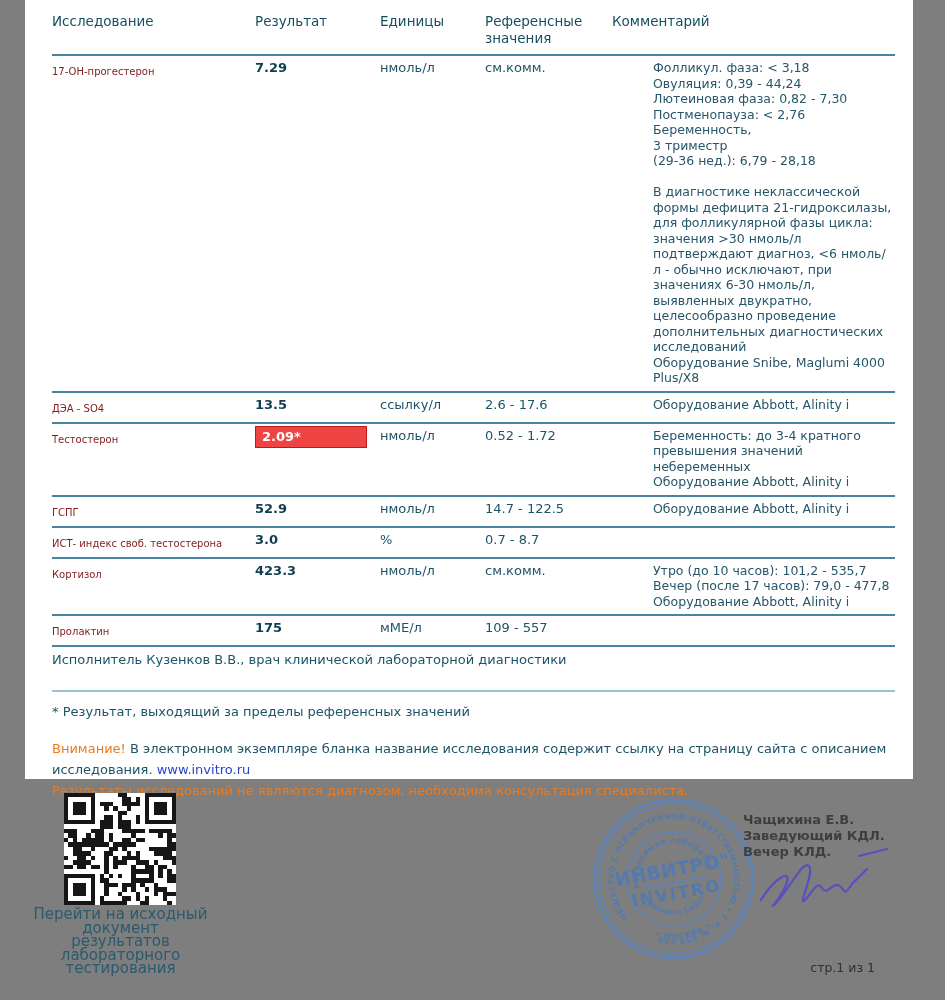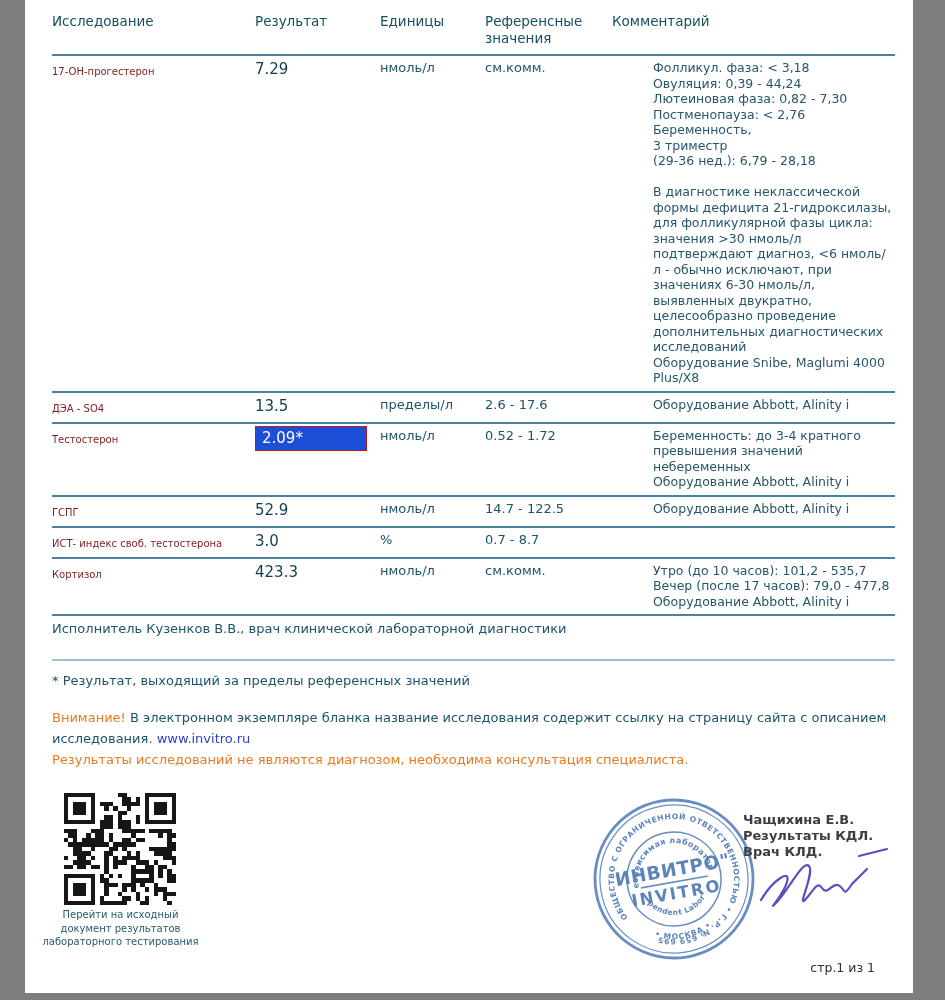--- a/index.html
+++ b/index.html
@@ -3,55 +3,55 @@
 <meta charset="utf-8">
 <style>
   * { margin:0; padding:0; box-sizing:border-box; }
   html,body { width:945px; height:1000px; }
   body {
     background:#7e7e7e;
     font-family:"DejaVu Sans","Liberation Sans",sans-serif;
     position:relative; overflow:hidden;
   }
   .page {
-    position:absolute; left:25px; top:0; width:888px; height:993px;
+    position:absolute; left:25px; top:0; width:888px; height:779px;
     background:#ffffff;
   }
   
   .tbl { margin:10px 18px 0 27px; color:#1d5468; }
   .thead, .row {
     display:grid;
     grid-template-columns:203px 125px 105px 127px 1fr;
   }
   .thead { padding:3px 0 7px; }
   .thead .cell { font-size:13.5px; line-height:17px; color:#15505f; white-space:pre-line; }
   .tbl-body { border-bottom:2px solid #4884a1; }
   .row { border-top:2px solid #4884a1; padding:4px 0 5px; }
   .cell { padding-right:10px; }
   .cell.name a { color:#7f1d1d; font-size:10px; line-height:16px; text-decoration:none; display:inline-block; }
-  .cell.result { font-size:15px; font-weight:normal; color:#0f3d4f; }
+  .cell.result { font-size:13px; font-weight:bold; color:#0f3d4f; }
   .cell.result .flagged {
-    background:#1d4ed8; border:1px solid #bd1a20; color:#ffffff;
+    background:#ef4444; border:1px solid #bd1a20; color:#ffffff;
     display:inline-block; width:112px; padding:2px 4px 3px 6px; margin-top:-2px;
   }
   .cell.units, .cell.ref { font-size:13px; color:#1d5468; }
   .cell.comment { font-size:12.5px; line-height:15.5px; color:#27566b; white-space:pre-line; padding-right:2px;margin-left:41px; }
   .executor { margin:5px 18px 16px 27px; font-size:13px; color:#1d5468; }
   
   .light-rule { margin:23px 18px 0 27px; border:0; border-top:2px solid #9bc2d1; height:0; }
   .footnote { margin:12px 18px 0 27px; font-size:13px; color:#1d5468; }
   .attention { margin:19px 18px 0 27px; font-size:13px; line-height:21px; color:#1d5468; }
   .attention .warn { color:#e87b21; }
   .attention a { color:#2b41cc; text-decoration:none; }
   .disclaimer { color:#e87b21; }
   
   .qr-wrap { position:absolute; left:37px; top:793px; width:116px; }
   .qr-caption {
     position:absolute; left:8px; top:908px; width:175px;
-    font-size:10px; line-height:13.5px; text-align:center; color:#2a5a6d; white-space:pre-line;
+    font-size:15px; line-height:13.5px; text-align:center; color:#2a5a6d; white-space:pre-line;
   }
   .stamp { position:absolute; left:563px; top:793px; opacity:0.92; }
   .stamp text, .stamp textPath { fill:#4f7ab6; }
   .stamp .rings { stroke:#5b84bd; fill:none; }
   .signer { position:absolute; left:718px; top:812px; font-size:13px; font-weight:bold; line-height:16px; color:#3e3e3e; }
   .signature { position:absolute; left:722px; top:836px; }
   .signature path { stroke:#5a4fc0; stroke-width:2.2; fill:none; stroke-linecap:round; }
   .page-label { position:absolute; right:38px; top:960px; font-size:12.5px; color:#2f2f2f; }
 </style>
 </head>
@@ -82,21 +82,21 @@
 3 триместр
 (29-36 нед.): 6,79 - 28,18
 
 В диагностике неклассической формы дефицита 21-гидроксилазы, для фолликулярной фазы цикла: значения &gt;30 нмоль/л подтверждают диагноз, &lt;6 нмоль/л - обычно исключают, при значениях 6-30 нмоль/л, выявленных двукратно, целесообразно проведение дополнительных диагностических исследований
 Оборудование Snibe, Maglumi 4000 Plus/X8</div>
     </div>
 
     <div class="row">
       <div class="cell name"><a href="#">ДЭА - SO4</a></div>
       <div class="cell result"><span>13.5</span></div>
-      <div class="cell units">пределы/л</div>
+      <div class="cell units">ссылку/л</div>
       <div class="cell ref">2.6 - 17.6</div>
       <div class="cell comment">Оборудование Abbott, Alinity i</div>
     </div>
 
     <div class="row">
       <div class="cell name"><a href="#">Тестостерон</a></div>
       <div class="cell result"><span class="flagged">2.09*</span></div>
       <div class="cell units">нмоль/л</div>
       <div class="cell ref">0.52 - 1.72</div>
       <div class="cell comment">Беременность: до 3-4 кратного превышения значений небеременных
@@ -122,20 +122,27 @@
     <div class="row">
       <div class="cell name"><a href="#">Кортизол</a></div>
       <div class="cell result"><span>423.3</span></div>
       <div class="cell units">нмоль/л</div>
       <div class="cell ref">см.комм.</div>
       <div class="cell comment">Утро (до 10 часов): 101,2 - 535,7
 Вечер (после 17 часов): 79,0 - 477,8
 Оборудование Abbott, Alinity i</div>
     </div>
 
+    <div class="row">
+      <div class="cell name"><a href="#">Пролактин</a></div>
+      <div class="cell result"><span>175</span></div>
+      <div class="cell units">мМЕ/л</div>
+      <div class="cell ref">109 - 557</div>
+      <div class="cell comment"></div>
+    </div>
   </div>
   </div>
 
   <div class="executor">Исполнитель Кузенков В.В., врач клинической лабораторной диагностики</div>
 
   <hr class="light-rule">
 
   <div class="footnote">* Результат, выходящий за пределы референсных значений</div>
 
   <div class="attention">
@@ -411,21 +418,21 @@
         </text>
         <text x="86" y="83" text-anchor="middle" font-size="18.5" font-weight="bold" letter-spacing="0.5">ИНВИТРО"</text>
         <line x1="52" y1="89" x2="120" y2="89" stroke="#5b84bd" stroke-width="1.6"></line>
         <text x="86" y="106" text-anchor="middle" font-size="16.5" font-weight="bold" letter-spacing="2">INVITRO</text>
       </g>
     </svg>
   </div>
 
   <div class="signer">
     <div>Чащихина Е.В.</div>
-    <div>Результаты КДЛ. Врач КЛД.</div>
+    <div>Заведующий КДЛ. Вечер КЛД.</div>
   </div>
   <div class="signature">
     <svg width="150" height="100" viewBox="0 0 150 100">
       <path d="M14,64 C26,44 44,32 40,46 C36,60 18,78 30,66 C44,50 56,24 62,30 C68,36 50,72 58,64 C66,56 70,44 75,52 C80,60 85,47 91,49 C99,52 95,63 105,48 L120,33"></path>
       <path d="M112,20 L140,13"></path>
     </svg>
   </div>
 
   <div class="page-label">стр.1 из 1</div>
 

